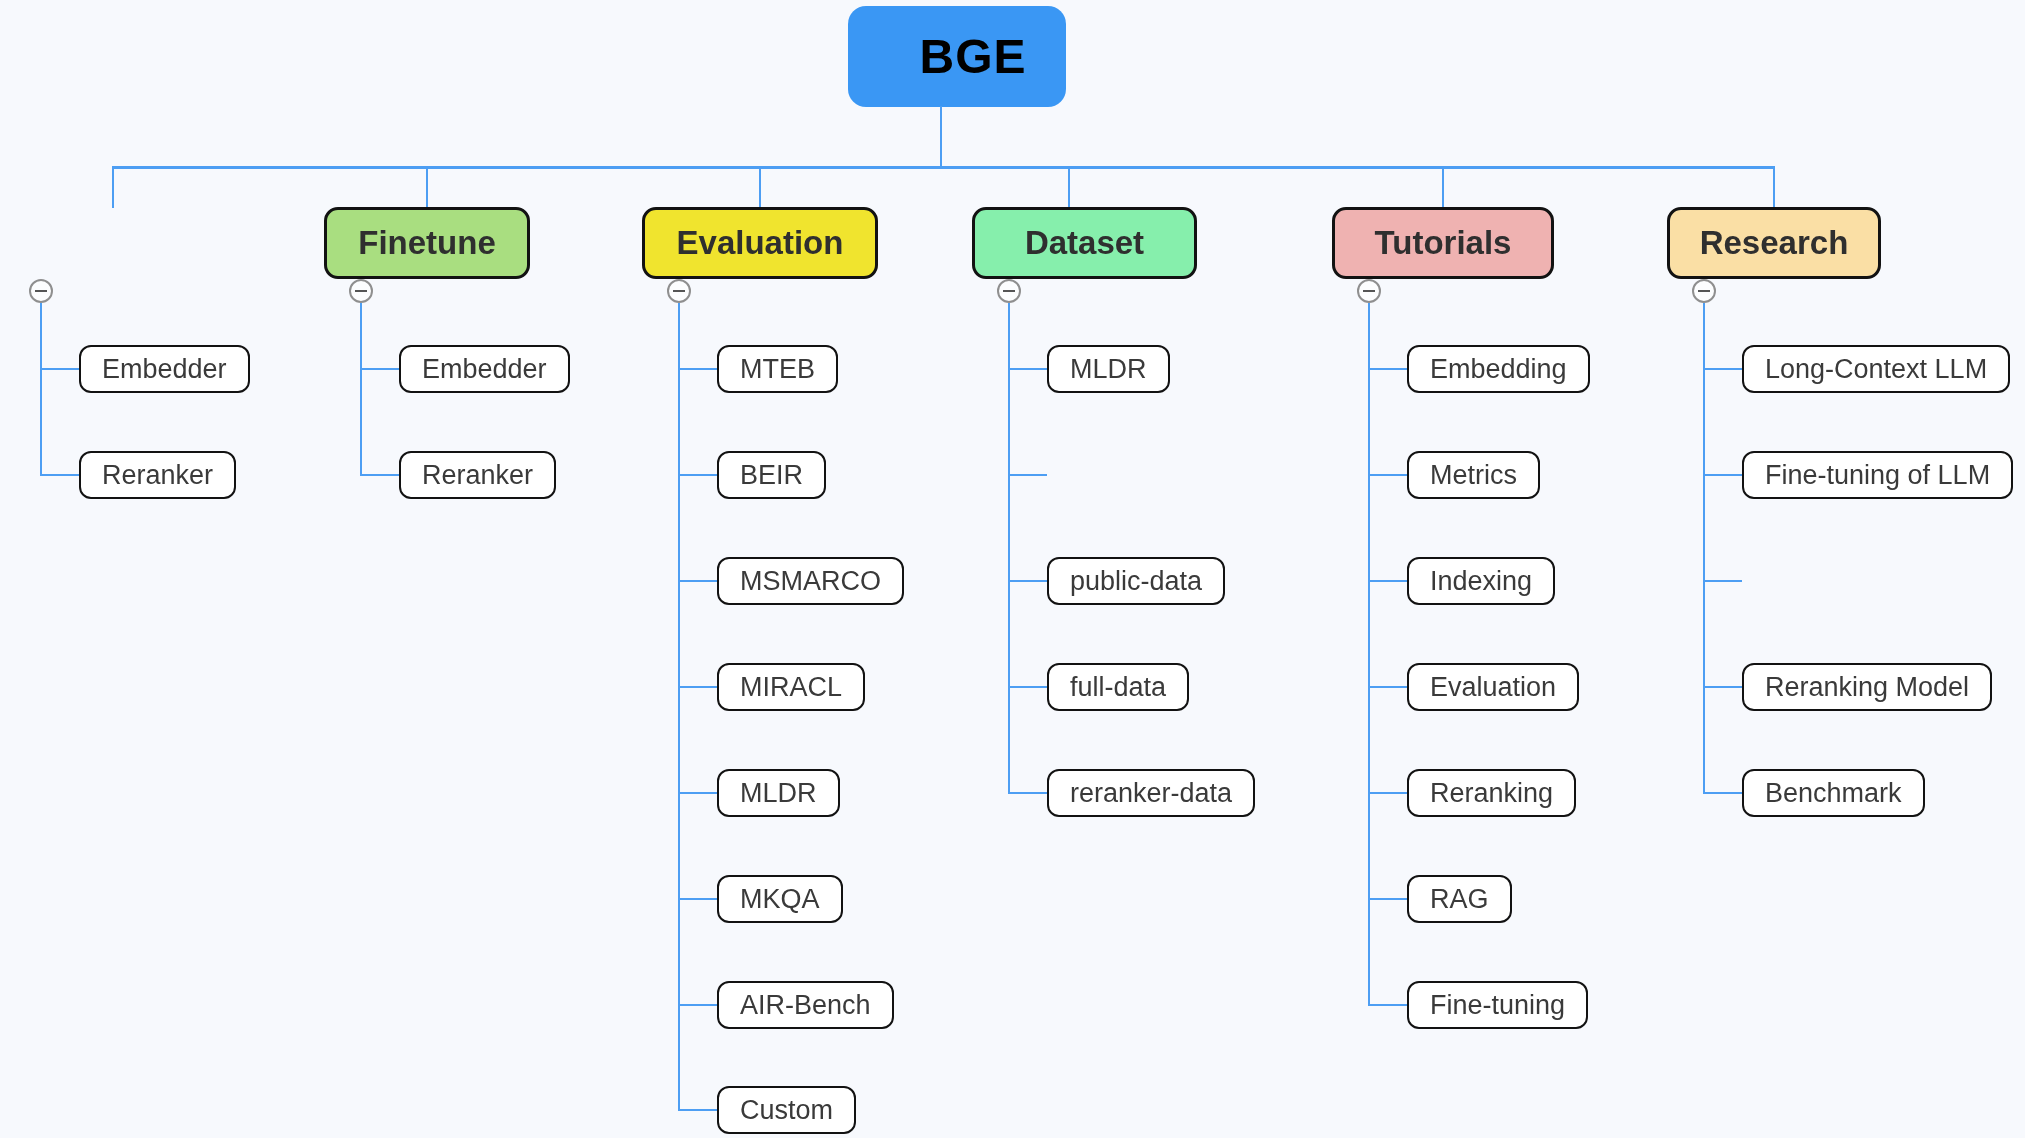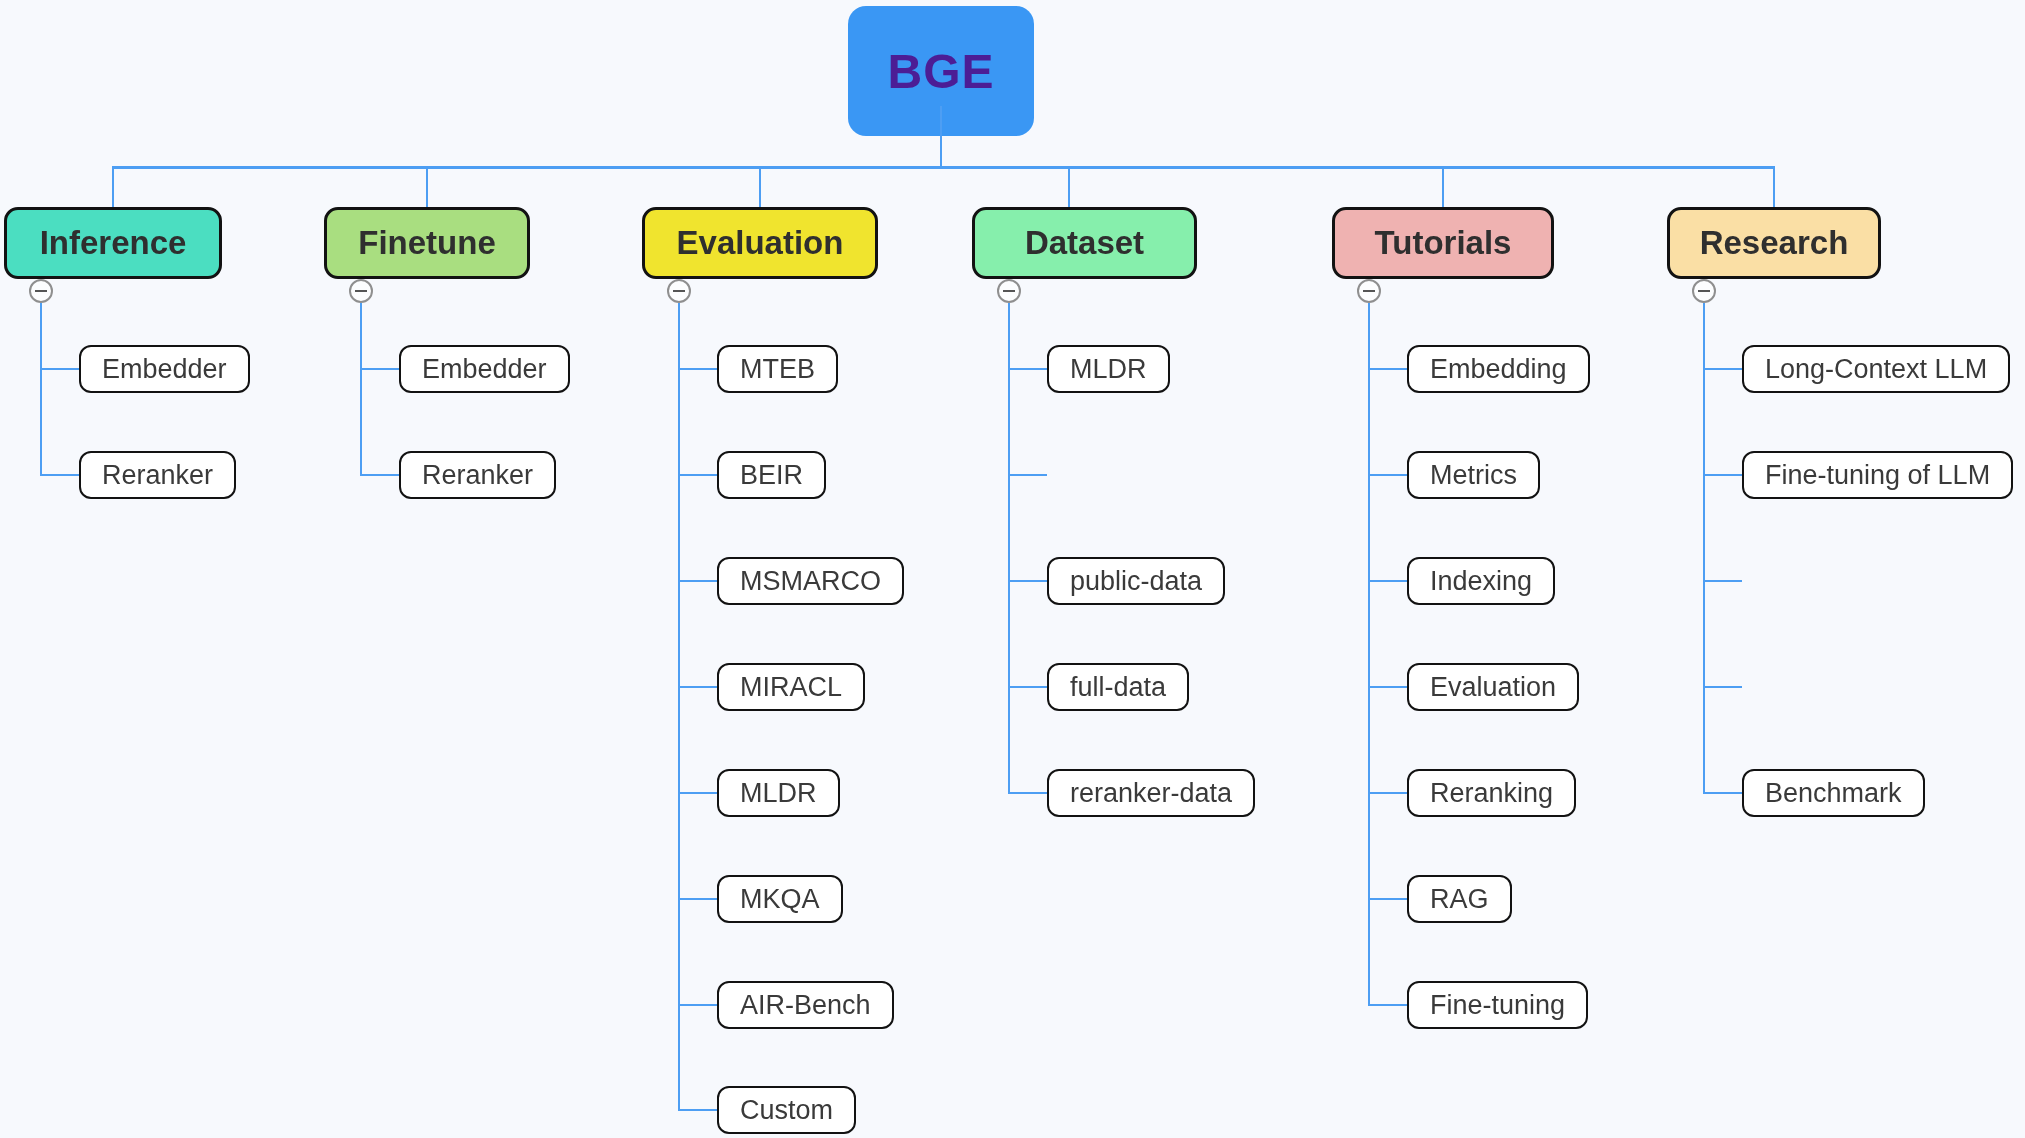--- a/index.html
+++ b/index.html
@@ -5,24 +5,25 @@
   html,body{margin:0;padding:0;background:#f7f9fd;}
   .canvas{
     position:relative;width:2025px;height:1138px;background:#f7f9fd;
     font-family:"Liberation Sans","DejaVu Sans",sans-serif;overflow:hidden;
   }
   .line{position:absolute;background:#4d9ef3;}
   .hline{height:2px;}
   .vline{width:2px;}
   .bar{height:3px;}
   .root{
-    position:absolute;left:848px;top:6px;width:186px;height:130px;
+    position:absolute;left:848px;top:6px;width:186px;height:101px;
     display:flex;align-items:center;justify-content:center;
-    color:#4c1d95;font-weight:bold;font-size:48px;letter-spacing:1px;
+    color:#000000;font-weight:bold;font-size:48px;letter-spacing:1px;
     border-radius:18px;
+    padding-left:32px;
   }
   .branch{
     position:absolute;top:207px;height:72px;box-sizing:border-box;
     display:flex;align-items:center;justify-content:center;
     font-weight:bold;font-size:33px;color:#2f2f2f;
     border:3px solid #121212;border-radius:14px;
   }
   .child{
     position:absolute;height:48px;box-sizing:border-box;white-space:nowrap;
     display:inline-flex;align-items:center;padding:0 21px;
@@ -44,21 +45,20 @@
   <div class="root" style="background-color: rgb(58, 151, 244);">BGE</div>
   <div class="line vline" style="left:940px;top:106px;height:61px"></div>
   <div class="line bar" style="left:112px;top:166px;width:1663px"></div>
   <div class="line vline" style="left:112px;top:167px;height:41px"></div>
   <div class="line vline" style="left:426px;top:167px;height:41px"></div>
   <div class="line vline" style="left:759px;top:167px;height:41px"></div>
   <div class="line vline" style="left:1068px;top:167px;height:41px"></div>
   <div class="line vline" style="left:1442px;top:167px;height:41px"></div>
   <div class="line vline" style="left:1773px;top:167px;height:41px"></div>
 
-  <div class="branch" style="left: 4px; width: 218px; background-color: rgb(75, 222, 193);">Inference</div>
   <div class="collapse" style="left:29px"></div>
   <div class="line vline" style="left:40px;top:303px;height:172px"></div>
   <div class="line hline" style="left:40px;top:368px;width:39px"></div>
   <div class="child" style="left:79px;top:345px">Embedder</div>
   <div class="line hline" style="left:40px;top:474px;width:39px"></div>
   <div class="child" style="left:79px;top:451px">Reranker</div>
 
   <div class="branch" style="left: 324px; width: 206px; background-color: rgb(169, 222, 128);">Finetune</div>
   <div class="collapse" style="left:349px"></div>
   <div class="line vline" style="left:360px;top:303px;height:172px"></div>
@@ -120,16 +120,17 @@
 
   <div class="branch" style="left: 1667px; width: 214px; background-color: rgb(250, 223, 165);">Research</div>
   <div class="collapse" style="left:1692px"></div>
   <div class="line vline" style="left:1703px;top:303px;height:490px"></div>
   <div class="line hline" style="left:1703px;top:368px;width:39px"></div>
   <div class="child" style="left:1742px;top:345px">Long-Context LLM</div>
   <div class="line hline" style="left:1703px;top:474px;width:39px"></div>
   <div class="child" style="left:1742px;top:451px">Fine-tuning of LLM</div>
   <div class="line hline" style="left:1703px;top:580px;width:39px"></div>
   <div class="line hline" style="left:1703px;top:686px;width:39px"></div>
+  <div class="child" style="left:1742px;top:663px">Reranking Model</div>
   <div class="line hline" style="left:1703px;top:792px;width:39px"></div>
   <div class="child" style="left:1742px;top:769px">Benchmark</div>
 
 </div>
 
 </body></html>

